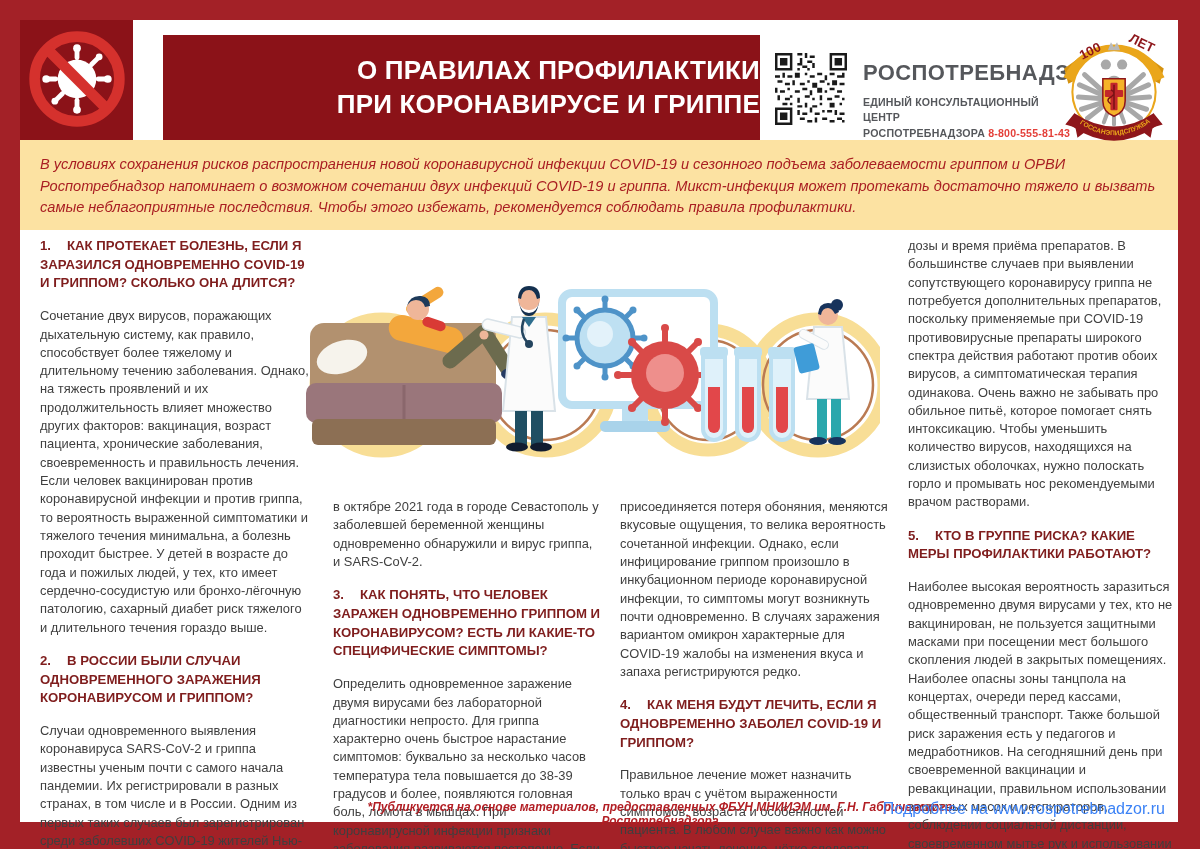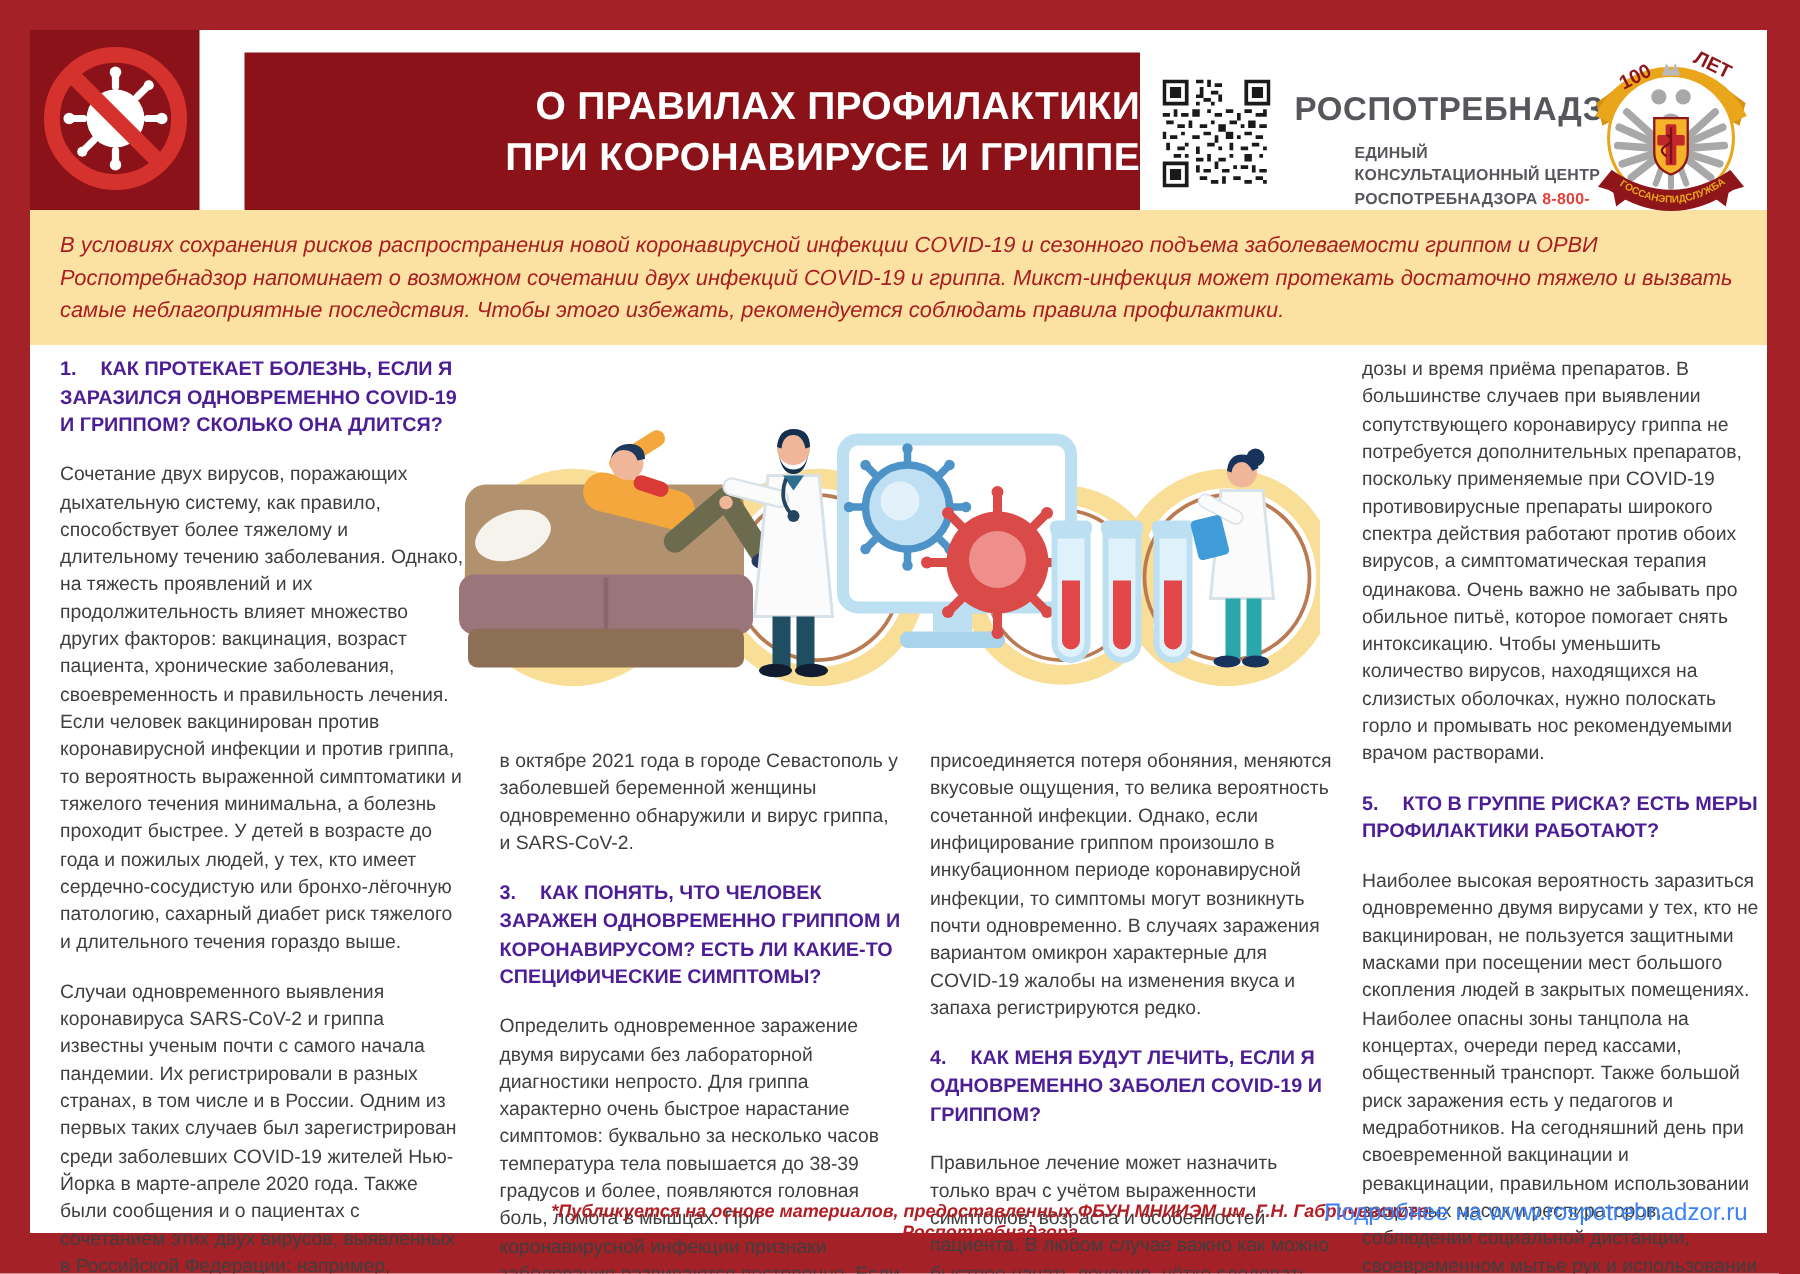--- a/index.html
+++ b/index.html
@@ -9,33 +9,33 @@
 
   
   .hdr-left{position:absolute;left:0;top:0;width:113px;height:120px;background:#8B1218;}
   .hdr-left svg{position:absolute;left:4px;top:6px;}
   .title-banner{position:absolute;left:143px;top:15px;width:597px;height:105px;background:#8B1218;
     display:flex;flex-direction:column;align-items:flex-end;justify-content:center;}
   .title-line{color:#ffffff;font-size:26px;font-weight:bold;line-height:1.3;letter-spacing:.2px;white-space:nowrap;}
   .qr{position:absolute;left:755px;top:33px;width:72px;height:72px;}
   .org{position:absolute;left:843px;top:40px;width:210px;}
   .org-name{font-size:22px;font-weight:bold;color:#55575B;letter-spacing:.4px;}
-  .org-sub{margin-top:9px;font-size:10.6px;font-weight:bold;color:#55575B;line-height:1.45;letter-spacing:.2px;margin-left:40px;}
+  .org-sub{margin-top:9px;font-size:10.6px;font-weight:bold;color:#55575B;line-height:1.45;letter-spacing:.2px;}
   .phone{color:#E4403A;}
   .emblem{position:absolute;left:1038px;top:8px;width:112px;height:134px;z-index:5;}
 
   
   .intro-band{position:absolute;left:0;top:120px;width:1158px;height:90px;background:#FCE2A2;box-sizing:border-box;
     padding:14px 22px 0 20px;font-style:italic;}
   .intro-band p{margin:0;color:#A91E22;font-size:14.6px;line-height:1.48;font-weight:500;}
 
   
   .col{position:absolute;font-size:12.9px;color:#3F3F3F;line-height:1.42;}
   .col p{margin:0 4px 15px 0;}
-  .col .sec-h{margin:4px 0 14px 0;font-size:13.2px;line-height:1.42;color:#4c1d95;font-weight:bold;}
+  .col .sec-h{margin:4px 0 14px 0;font-size:13.2px;line-height:1.42;color:#7f1d1d;font-weight:bold;}
   .col > :first-child{margin-top:0;}
   .sec-num{display:inline-block;min-width:27px;}
   .col1{left:20px;top:217px;width:273px;}
   .col2{left:313px;top:478px;width:273px;}
   .col3{left:600px;top:478px;width:273px;}
   .col4{left:888px;top:217px;width:270px;}
 
   .illus{position:absolute;left:280px;top:215px;width:580px;height:245px;}
 
   
@@ -265,38 +265,39 @@
         <rect x="517" y="164" width="10" height="40" fill="#2AA7AC"></rect>
         <rect x="531" y="164" width="10" height="40" fill="#2AA7AC"></rect>
         <ellipse cx="518" cy="206" rx="9" ry="4" fill="#17335C"></ellipse>
         <ellipse cx="537" cy="206" rx="9" ry="4" fill="#17335C"></ellipse>
       </g>
     </svg>
 
     <div class="col col1">
       <h3 class="sec-h"><span class="sec-num">1.</span><span>КАК ПРОТЕКАЕТ БОЛЕЗНЬ, ЕСЛИ Я ЗАРАЗИЛСЯ ОДНОВРЕМЕННО COVID-19 И ГРИППОМ? СКОЛЬКО ОНА ДЛИТСЯ?</span></h3>
       <p>Сочетание двух вирусов, поражающих дыхательную систему, как правило, способствует более тяжелому и длительному течению заболевания. Однако, на тяжесть проявлений и их продолжительность влияет множество других факторов: вакцинация, возраст пациента, хронические заболевания, своевременность и правильность лечения. Если человек вакцинирован против коронавирусной инфекции и против гриппа, то вероятность выраженной симптоматики и тяжелого течения минимальна, а болезнь проходит быстрее. У детей в возрасте до года и пожилых людей, у тех, кто имеет сердечно-сосудистую или бронхо-лёгочную патологию, сахарный диабет риск тяжелого и длительного течения гораздо выше.</p>
+      <h3 class="sec-h"><span class="sec-num">2.</span><span>В РОССИИ БЫЛИ СЛУЧАИ ОДНОВРЕМЕННОГО ЗАРАЖЕНИЯ КОРОНАВИРУСОМ И ГРИППОМ?</span></h3>
       <p>Случаи одновременного выявления коронавируса SARS-CoV-2 и гриппа известны ученым почти с самого начала пандемии. Их регистрировали в разных странах, в том числе и в России. Одним из первых таких случаев был зарегистрирован среди заболевших COVID-19 жителей Нью-Йорка в марте-апреле 2020 года. Также были сообщения и о пациентах с сочетанием этих двух вирусов, выявленных в Российской Федерации: например,</p>
     </div>
 
     <div class="col col2">
       <p>в октябре 2021 года в городе Севастополь у заболевшей беременной женщины одновременно обнаружили и вирус гриппа, и SARS-CoV-2.</p>
       <h3 class="sec-h"><span class="sec-num">3.</span><span>КАК ПОНЯТЬ, ЧТО ЧЕЛОВЕК ЗАРАЖЕН ОДНОВРЕМЕННО ГРИППОМ И КОРОНАВИРУСОМ? ЕСТЬ ЛИ КАКИЕ-ТО СПЕЦИФИЧЕСКИЕ СИМПТОМЫ?</span></h3>
       <p>Определить одновременное заражение двумя вирусами без лабораторной диагностики непросто. Для гриппа характерно очень быстрое нарастание симптомов: буквально за несколько часов температура тела повышается до 38-39 градусов и более, появляются головная боль, ломота в мышцах. При коронавирусной инфекции признаки заболевания развиваются постепенно. Если через какой-то промежуток времени</p>
     </div>
 
     <div class="col col3">
       <p>присоединяется потеря обоняния, меняются вкусовые ощущения, то велика вероятность сочетанной инфекции. Однако, если инфицирование гриппом произошло в инкубационном периоде коронавирусной инфекции, то симптомы могут возникнуть почти одновременно. В случаях заражения вариантом омикрон характерные для COVID-19 жалобы на изменения вкуса и запаха регистрируются редко.</p>
       <h3 class="sec-h"><span class="sec-num">4.</span><span>КАК МЕНЯ БУДУТ ЛЕЧИТЬ, ЕСЛИ Я ОДНОВРЕМЕННО ЗАБОЛЕЛ COVID-19 И ГРИППОМ?</span></h3>
       <p>Правильное лечение может назначить только врач с учётом выраженности симптомов, возраста и особенностей пациента. В любом случае важно как можно быстрее начать лечение, чётко следовать рекомендациям, обращая внимание на</p>
     </div>
 
     <div class="col col4">
       <p>дозы и время приёма препаратов. В большинстве случаев при выявлении сопутствующего коронавирусу гриппа не потребуется дополнительных препаратов, поскольку применяемые при COVID-19 противовирусные препараты широкого спектра действия работают против обоих вирусов, а симптоматическая терапия одинакова. Очень важно не забывать про обильное питьё, которое помогает снять интоксикацию. Чтобы уменьшить количество вирусов, находящихся на слизистых оболочках, нужно полоскать горло и промывать нос рекомендуемыми врачом растворами.</p>
-      <h3 class="sec-h"><span class="sec-num">5.</span><span>КТО В ГРУППЕ РИСКА? ЕСТЬ МЕРЫ ПРОФИЛАКТИКИ РАБОТАЮТ?</span></h3>
+      <h3 class="sec-h"><span class="sec-num">5.</span><span>КТО В ГРУППЕ РИСКА? КАКИЕ МЕРЫ ПРОФИЛАКТИКИ РАБОТАЮТ?</span></h3>
       <p>Наиболее высокая вероятность заразиться одновременно двумя вирусами у тех, кто не вакцинирован, не пользуется защитными масками при посещении мест большого скопления людей в закрытых помещениях. Наиболее опасны зоны танцпола на концертах, очереди перед кассами, общественный транспорт. Также большой риск заражения есть у педагогов и медработников. На сегодняшний день при своевременной вакцинации и ревакцинации, правильном использовании защитных масок и респираторов, соблюдении социальной дистанции, своевременном мытье рук и использовании дезинфицирующих средств можно снизить риск заражения до минимальных значений.</p>
     </div>
 
     <div class="footer">
       <div class="foot-note">*Публикуется на основе материалов, предоставленных ФБУН МНИИЭМ им. Г.Н. Габричевского Роспотребнадзора</div>
       <div class="foot-more">Подробнее на www.rospotrebnadzor.ru</div>
     </div>
 
   </div>
 </div>

